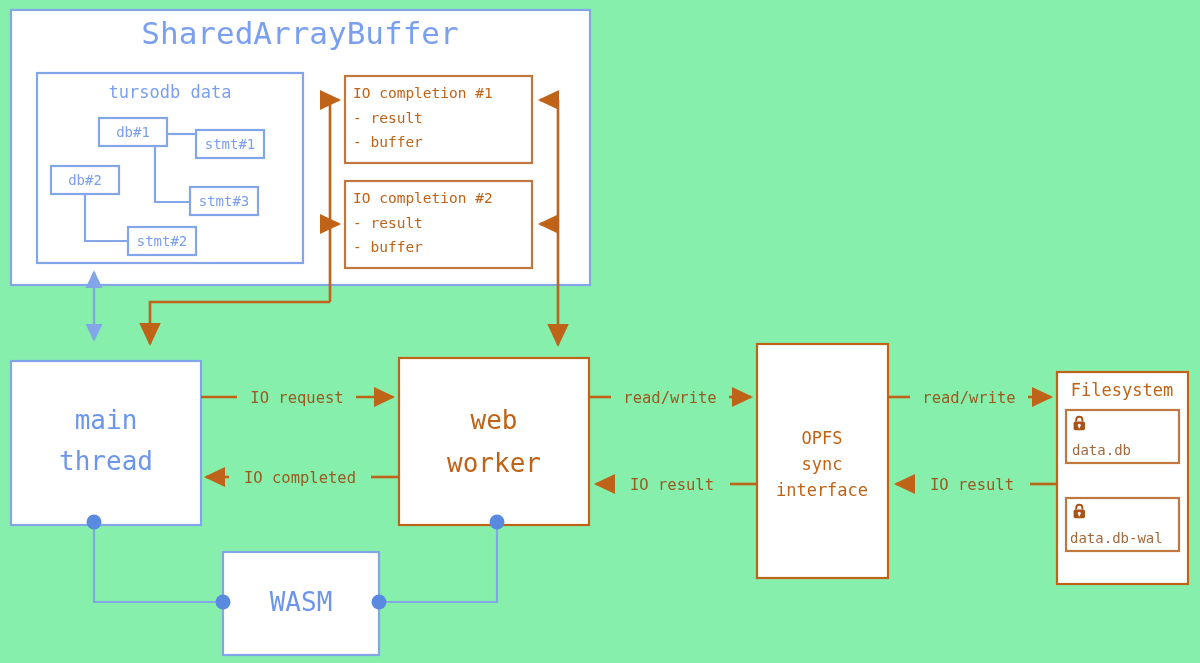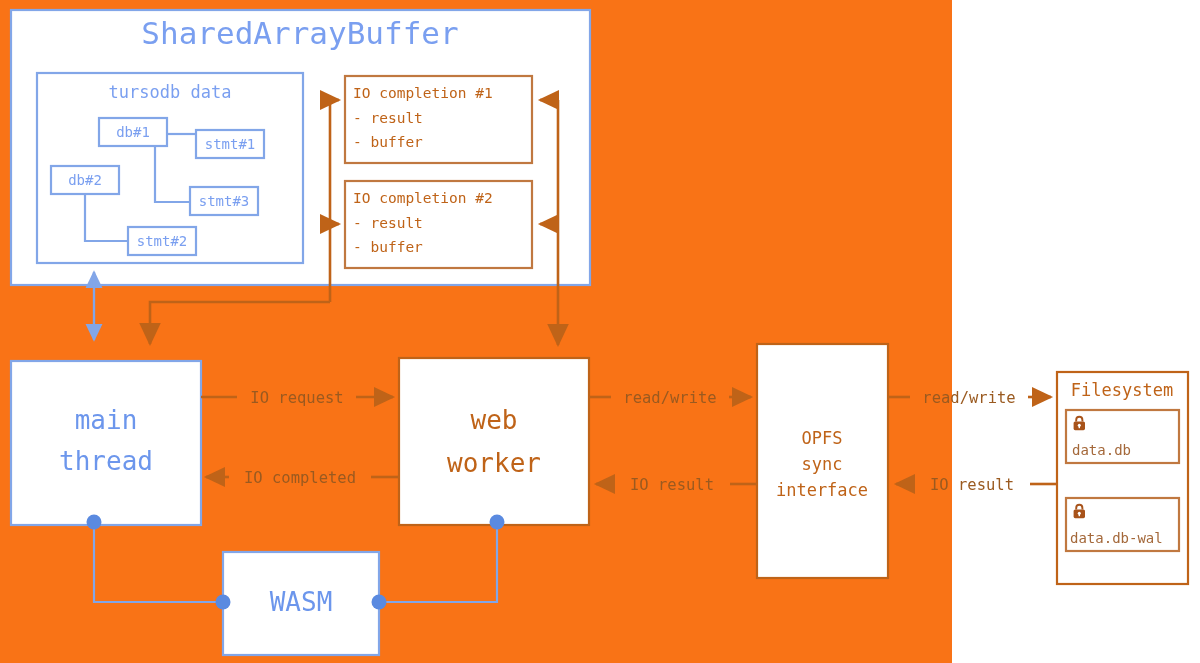--- a/index.html
+++ b/index.html
@@ -1,18 +1,18 @@
 <!DOCTYPE html>
 <html><head>
 <meta charset="utf-8">
 <style>
   html,body{margin:0;padding:0;background:#ffffff;}
   body{width:1200px;height:663px;overflow:hidden;
        font-family:"DejaVu Sans Mono","Liberation Mono",monospace;}
-  #stage{position:relative;width:952px;height:663px;background:#f97316;}
+  #stage{position:relative;width:1200px;height:663px;background:#86efac;}
   svg{position:absolute;top:0;left:0;width:1200px;height:663px;}
   .bx-blue{fill:#ffffff;stroke:#82a6e8;stroke-width:2.2;}
   .bx-orange{fill:#ffffff;stroke:#bf6318;stroke-width:2.2;}
   .bx-orange-l{fill:#ffffff;stroke:#c07840;stroke-width:2.2;}
   .ln-blue{stroke:#82a6e8;stroke-width:2.2;fill:none;}
   .ln-orange{stroke:#bf6318;stroke-width:2.6;fill:none;}
   .dot{fill:#5a8ae0;}
   .t{font-family:"DejaVu Sans Mono","Liberation Mono",monospace;}
   .t-title{fill:#7a9ff0;font-size:31px;}
   .t-blue-lg{fill:#6c96ec;font-size:26px;}

